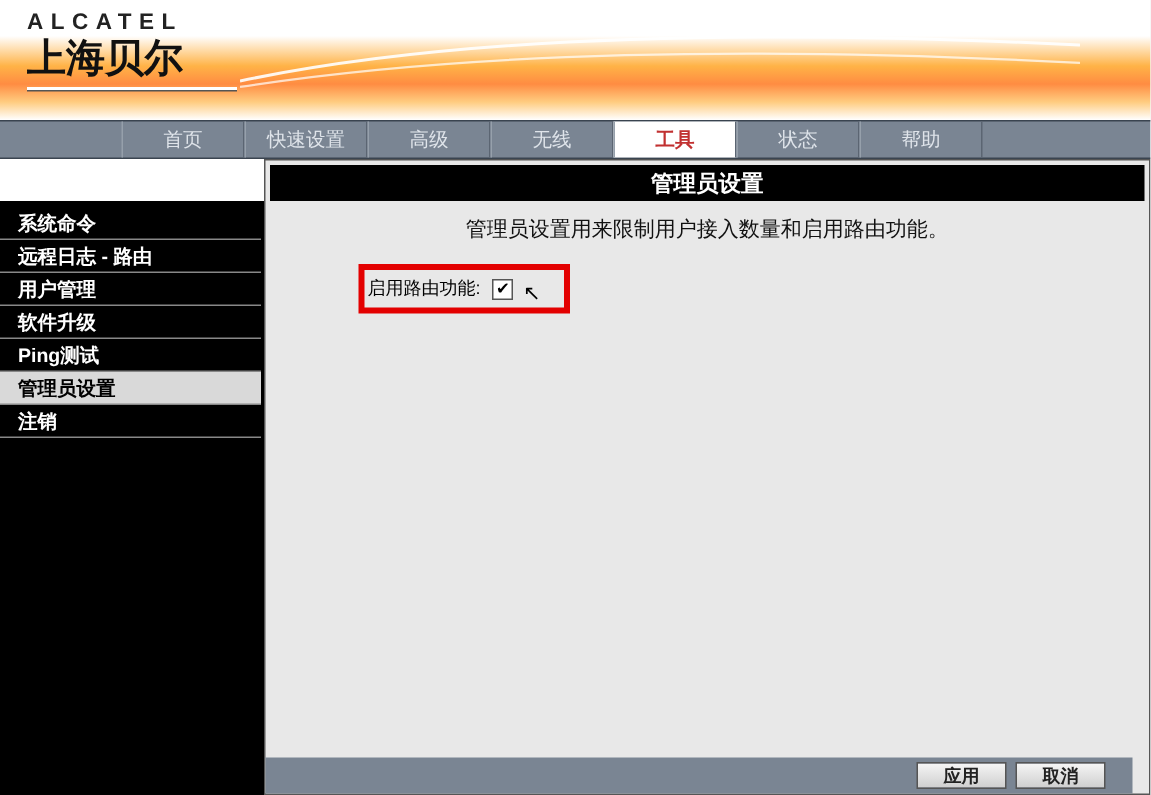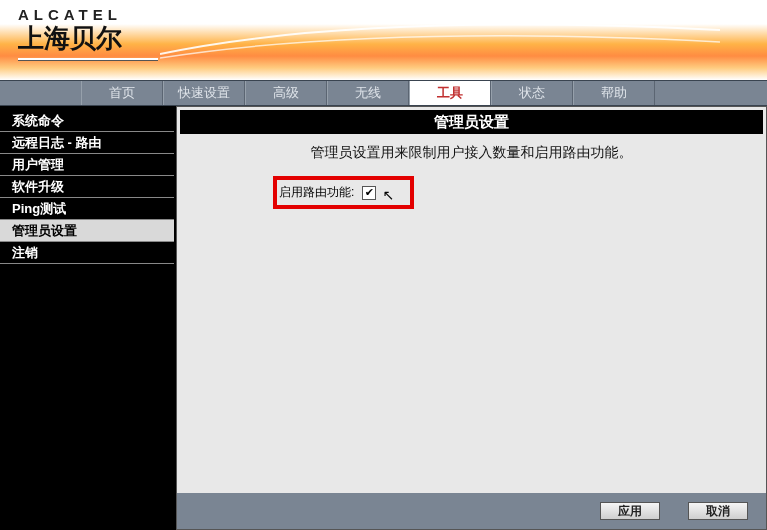--- a/index.html
+++ b/index.html
@@ -66,20 +66,21 @@
     
     .content-area {
       display: flex;
       height: calc(100% - 80px - 26px);
     }
     .sidebar {
       width: 176px;
       background: #000;
       border-right: 2px solid #000;
       padding-top: 4px;
+      margin-top: 28px;
     }
     .sidebar-item {
       height: 22px;
       background: #000;
       color: #fff;
       font-size: 13px;
       font-weight: bold;
       padding-left: 12px;
       display: flex;
       align-items: center;
@@ -110,21 +111,21 @@
       justify-content: center;
       margin: 3px 3px 0 3px;
     }
     .panel-desc {
       text-align: center;
       font-size: 14px;
       padding: 10px 0 14px 0;
       color: #111;
     }
     .form-area {
-      padding-left: 96px;
+      padding-left: 62px;
     }
     .form-row {
       display: flex;
       align-items: center;
       height: 26px;
       font-size: 12px;
     }
     .form-label {
       width: 98px;
       text-align: right;
@@ -156,27 +157,27 @@
       background: #fff;
       font-size: 12px;
       padding-left: 4px;
     }
     .hint { margin-left: 8px; }
     
     .button-bar {
       position: absolute;
       bottom: 0;
       left: 0;
-      right: 0;
-      height: 36px;
+      right: 11px;
+      height: 24px;
       background: #7a8593;
       display: flex;
       justify-content: flex-end;
       align-items: center;
-      gap: 28px;
+      gap: 6px;
       padding-right: 18px;
     }
     .btn {
       width: 60px;
       height: 18px;
       background: linear-gradient(#f5f5f5,#cfcfcf);
       border: 1px solid #555;
       font-size: 12px;
       display: flex;
       align-items: center;

